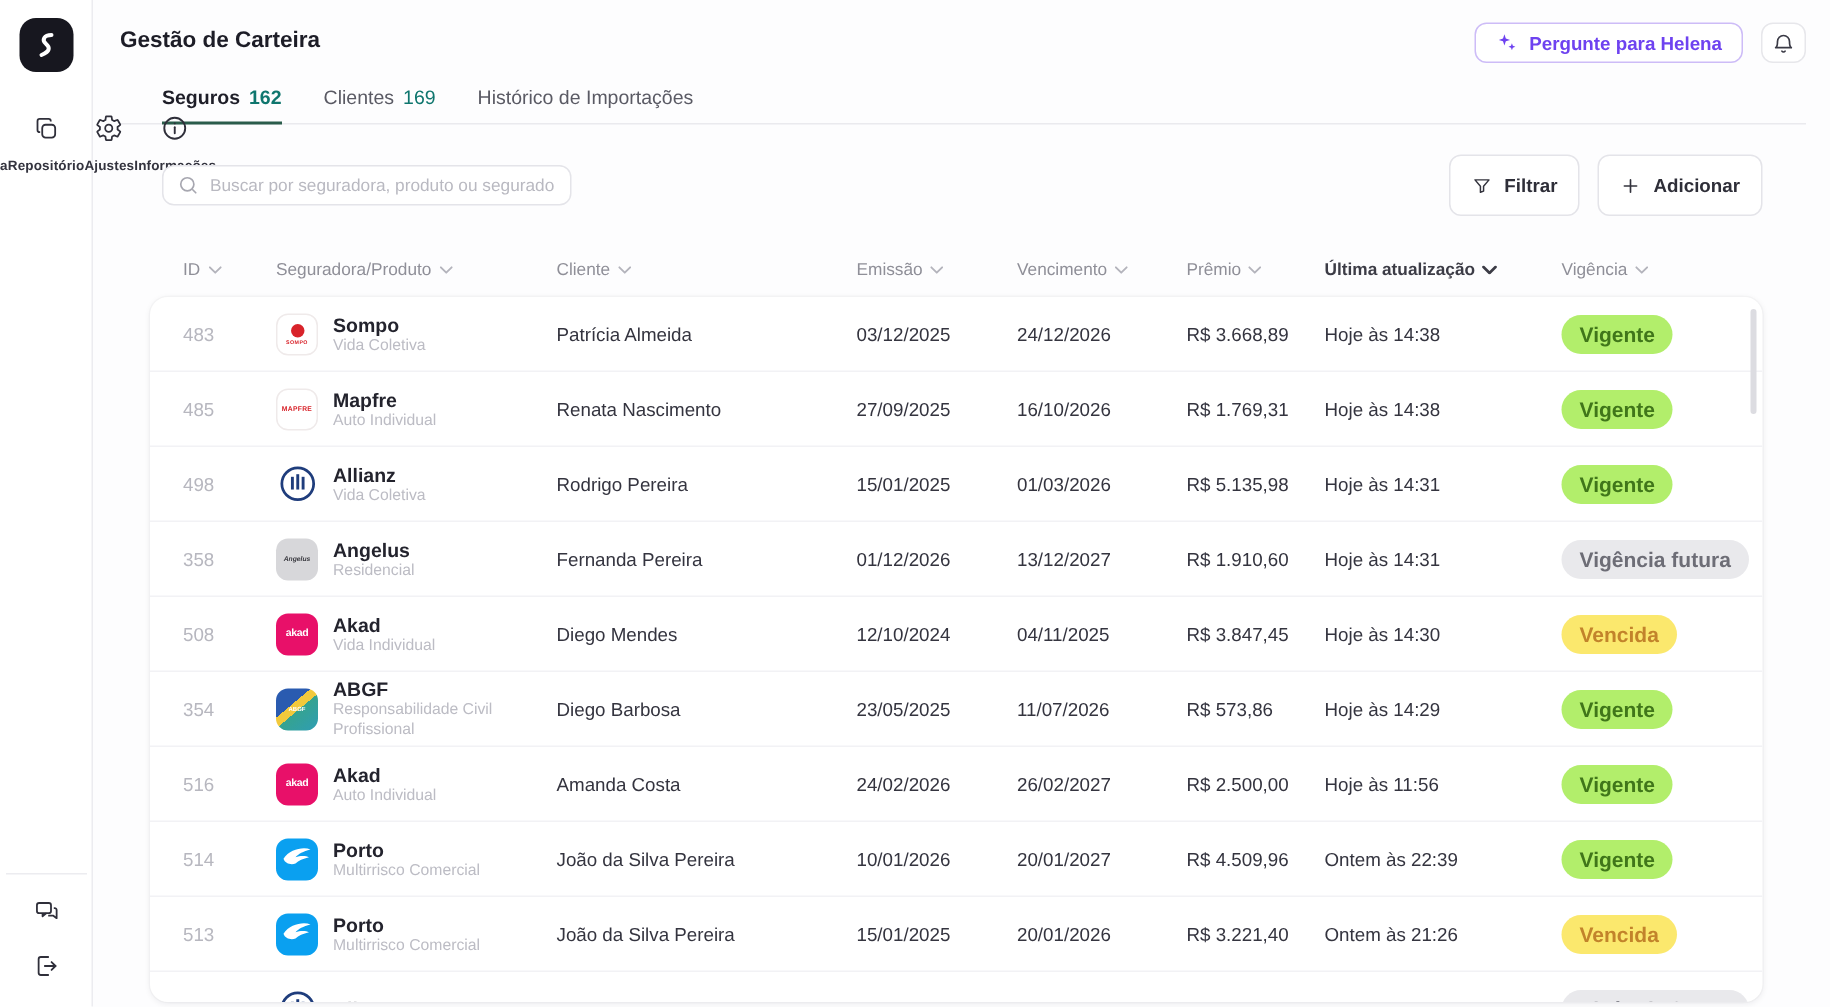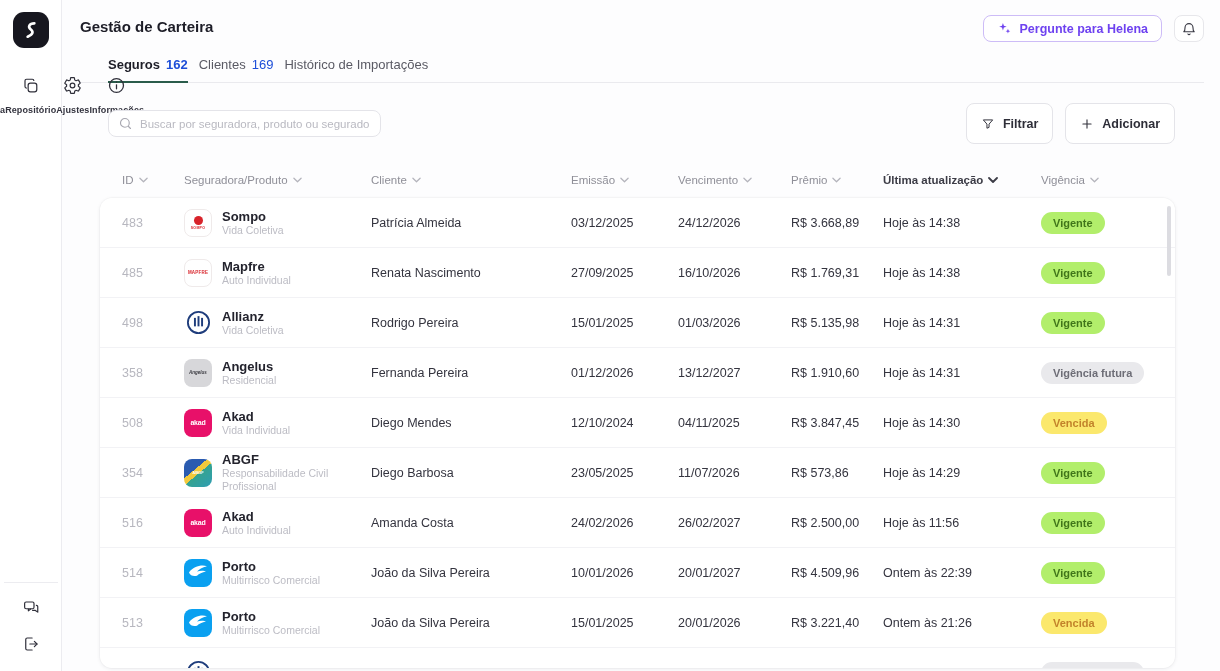--- a/index.html
+++ b/index.html
@@ -26,24 +26,24 @@
   .topbar { display:flex; justify-content:space-between; align-items:flex-start; padding:15px 16px 0 18px; }
   .page-title { font-size:15px; font-weight:700; color:#1d1d27; padding-top:3px; }
   .topbar-right { display:flex; gap:12px; }
   .btn-helena { display:flex; align-items:center; gap:7px; height:27px; padding:0 13px;
     border:1px solid #cdbcf7; border-radius:8px; background:#fff; color:#6e42f0;
     font-size:12.5px; font-weight:600; cursor:pointer; }
   .btn-bell { width:30px; height:27px; border:1px solid #e7e7eb; border-radius:8px; background:#fff;
     display:flex; align-items:center; justify-content:center; cursor:pointer; }
 
   .tabs-row { margin:15px 16px 0 18px; padding-left:28px; border-bottom:1px solid #eaeaee;
-    display:flex; gap:11px; }
+    display:flex; gap:28px; }
   .tab { display:flex; gap:6px; padding-bottom:9px; font-size:13px; color:#5a5a64; cursor:pointer;
     border-bottom:2px solid transparent; margin-bottom:-1px; }
-  .tab .count { color:#1d4ed8; }
+  .tab .count { color:#0f766e; }
   .tab.active { color:#1e1e28; font-weight:700; border-bottom-color:#2a5c4b; }
 
   .content { padding:20px 45px 0 38px; }
   .toolbar { display:flex; justify-content:space-between; align-items:center; }
   .search-wrap { position:relative; margin-left:8px; }
   .search-wrap svg { position:absolute; left:10px; top:6px; }
   .search-input { width:273px; height:27px; border:1px solid #e4e4e9; border-radius:8px;
     padding:0 10px 0 31px; font-size:11.5px; color:#33333d; background:#fff; outline:none;
     font-family:"Liberation Sans", sans-serif; }
   .search-input::placeholder { color:#b9b9c1; }
@@ -75,21 +75,21 @@
   .logo-mapfre .lg-txt { font-size:4.5px; font-weight:700; color:#d8232a; letter-spacing:.2px; }
   .logo-allianz { background:transparent; }
   .logo-angelus { background:#d7d7da; }
   .logo-angelus .lg-txt { font-size:4.5px; font-weight:700; color:#3a3a40; font-style:italic; }
   .logo-akad { background:#e81069; }
   .logo-akad .lg-txt { color:#fff; font-size:7px; font-weight:700; letter-spacing:-.2px; }
   .logo-abgf { background:linear-gradient(140deg,#2a5bb0 0%,#2a5bb0 38%,#f2c93c 38%,#f2c93c 52%,#35a390 52%,#2f9db4 100%); }
   .logo-abgf .lg-txt { color:#fff; font-size:4px; font-weight:700; }
   .logo-porto { background:#0aa0f0; }
 
-  .badge { display:inline-block; font-size:11px; font-weight:700; padding:5px 12px; border-radius:999px; }
+  .badge { display:inline-block; font-size:14px; font-weight:700; padding:5px 12px; border-radius:999px; }
   .badge-vigente { background:#b2ee6b; color:#40761a; }
   .badge-futura  { background:#e9e9ec; color:#6d6d76; }
   .badge-vencida { background:#fbe86d; color:#c2832b; }
 
   .scroll-thumb { position:absolute; right:4px; top:8px; width:4px; height:70px;
     background:#dcdce1; border-radius:2px; }
 </style>
 </head>
 <body>
 

